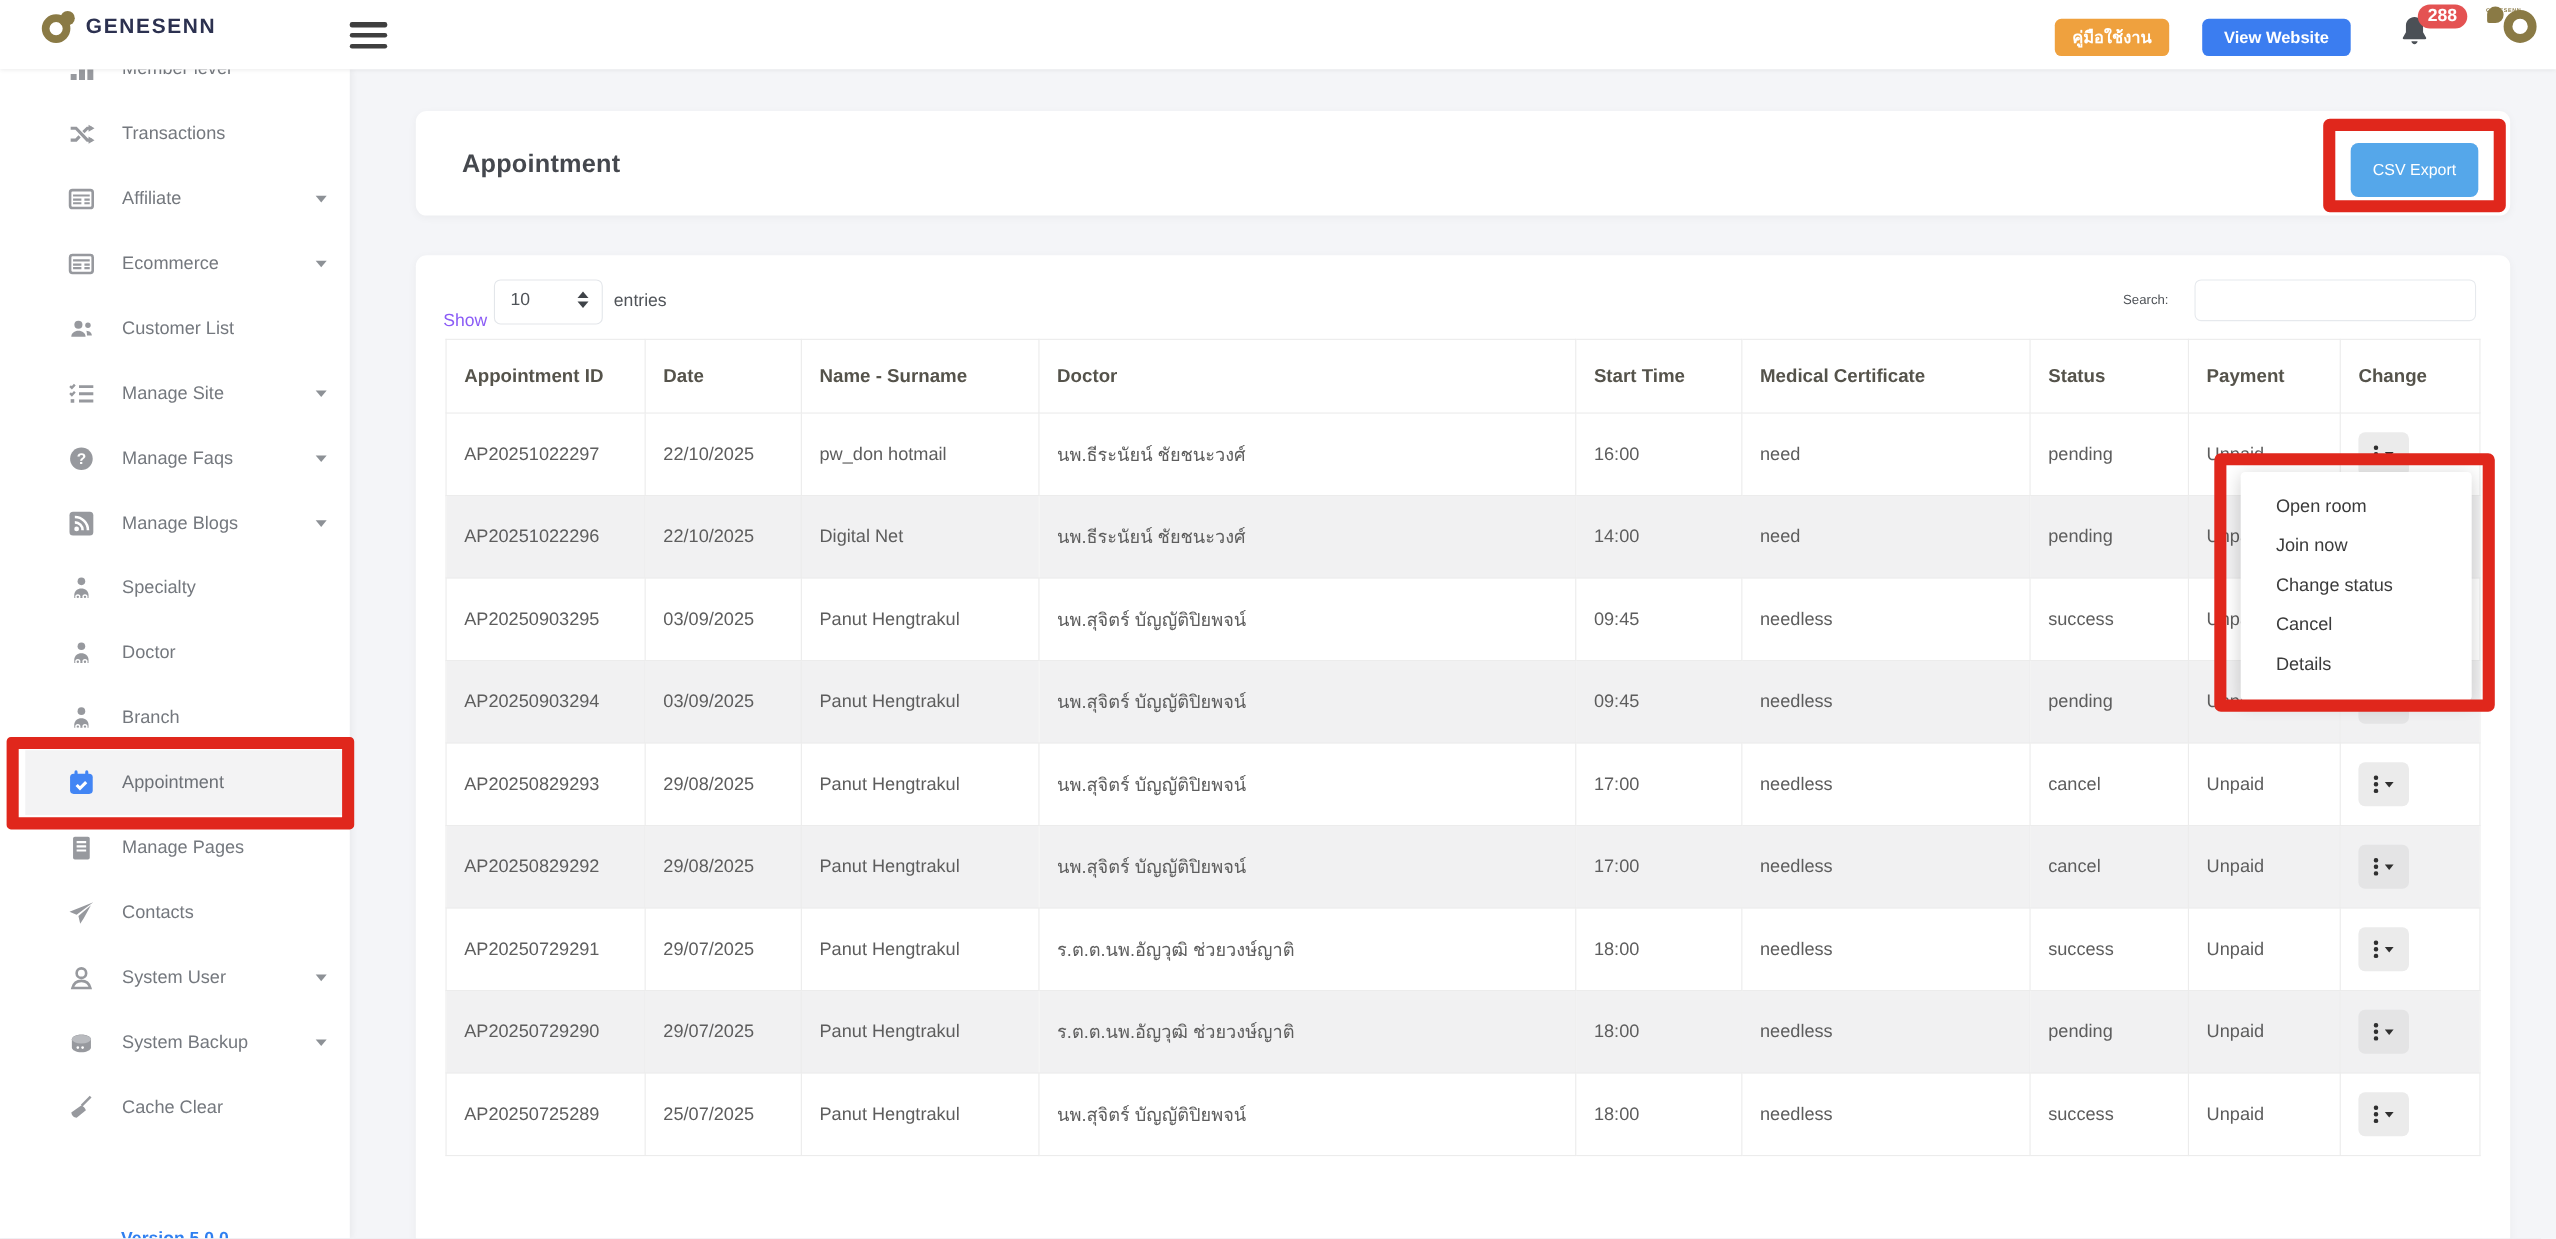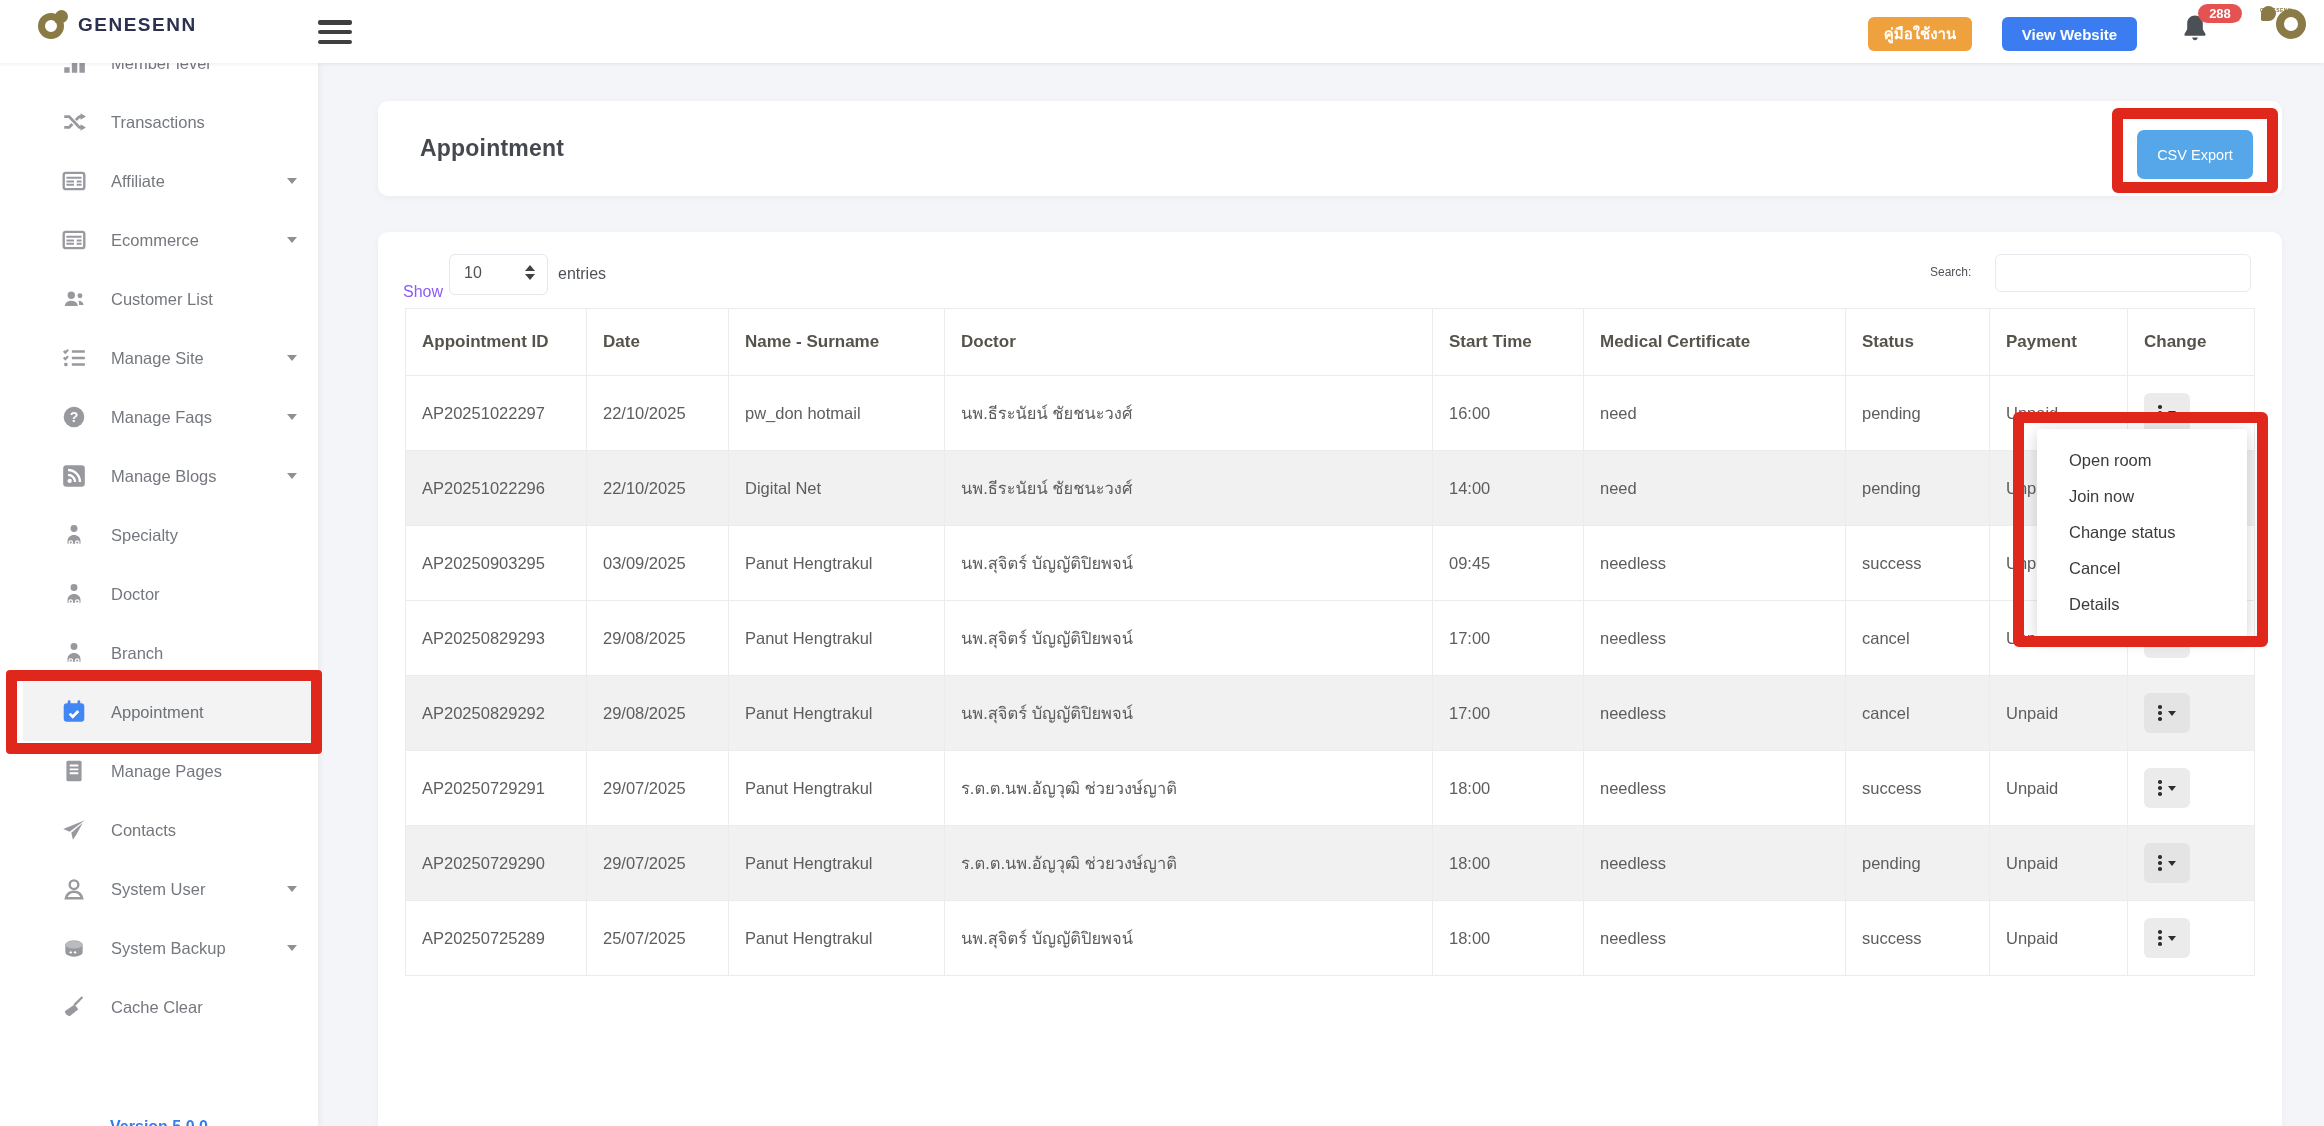--- a/index.html
+++ b/index.html
@@ -13,21 +13,21 @@
   .gold-ring .ring{position:absolute;left:0;top:3px;width:26px;height:26px;border:7px solid #8a7a45;border-radius:50%;box-sizing:border-box;}
   .gold-ring .blob{position:absolute;right:0;top:0;width:13px;height:13px;background:#8a7a45;border-radius:50% 50% 50% 12%;}
   .brand-text{font-size:19px;font-weight:700;color:#2c3150;letter-spacing:1.5px;}
   .hamburger{position:absolute;left:318px;top:20px;width:34px;height:24px;display:flex;flex-direction:column;justify-content:space-between;cursor:pointer;}
   .hamburger i{display:block;height:4.5px;background:#3f3f3f;border-radius:2px;}
   .btn{position:absolute;display:flex;align-items:center;justify-content:center;border-radius:6px;color:#fff;cursor:pointer;}
   .btn-manual{left:1868px;top:17px;width:104px;height:34px;background:#efa13e;font-size:15px;font-weight:700;}
   .btn-view{left:2002px;top:17px;width:135px;height:34px;background:#3b7df0;font-size:15px;font-weight:700;}
   .bell-wrap{position:absolute;left:2178px;top:12px;width:46px;height:42px;cursor:pointer;}
   .badge{position:absolute;left:2198px;top:4px;min-width:26px;padding:2px 9px;background:#e45252;border-radius:12px;
-         color:#fff;font-size:13px;font-weight:700;text-align:center;z-index:2;}
+         color:#fff;font-size:16px;font-weight:700;text-align:center;z-index:2;}
   .avatar-logo{position:absolute;left:2250px;top:6px;width:52px;height:52px;text-align:center;cursor:pointer;}
   .avatar-logo .gold-ring{margin:0 auto;width:34px;height:34px;}
   .avatar-logo .ring{width:30px;height:30px;border-width:8px;}
   .avatar-logo .blob{width:15px;height:15px;}
   .avatar-logo .tiny{display:block;font-size:5px;color:#8a7a45;letter-spacing:.5px;margin-top:1px;font-weight:700;}
   
   .sidebar{position:absolute;left:0;top:63px;width:318px;height:1063px;background:#fff;
            box-shadow:2px 0 6px rgba(0,0,0,.05);overflow:hidden;z-index:10;}
   .side-item{position:absolute;left:0;width:318px;height:59px;cursor:pointer;margin-left:23px;}
   .side-item .ic{position:absolute;left:38px;top:50%;transform:translateY(-50%);width:26px;height:26px;}
@@ -350,20 +350,40 @@
               <div class="action-btn">
                 <span class="dots">
                   <i></i>
                   <i></i>
                   <i></i>
                 </span>
                 <span class="caret"></span>
               </div>
             </td>
           </tr>
+          <tr class="grey">
+            <td>AP20250903294</td>
+            <td>03/09/2025</td>
+            <td>Panut Hengtrakul</td>
+            <td>นพ.สุจิตร์ บัญญัติปิยพจน์</td>
+            <td>09:45</td>
+            <td>needless</td>
+            <td>pending</td>
+            <td>Unpaid</td>
+            <td>
+              <div class="action-btn">
+                <span class="dots">
+                  <i></i>
+                  <i></i>
+                  <i></i>
+                </span>
+                <span class="caret"></span>
+              </div>
+            </td>
+          </tr>
           <tr class="">
             <td>AP20250829293</td>
             <td>29/08/2025</td>
             <td>Panut Hengtrakul</td>
             <td>นพ.สุจิตร์ บัญญัติปิยพจน์</td>
             <td>17:00</td>
             <td>needless</td>
             <td>cancel</td>
             <td>Unpaid</td>
             <td>

